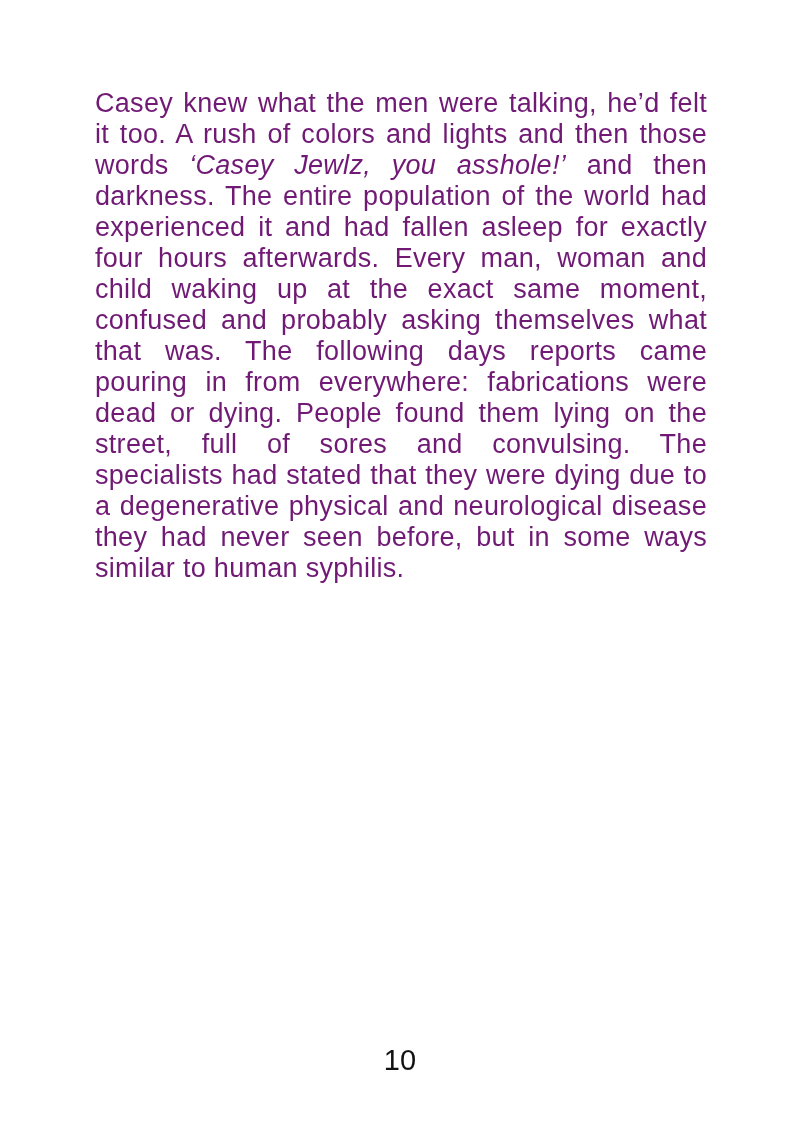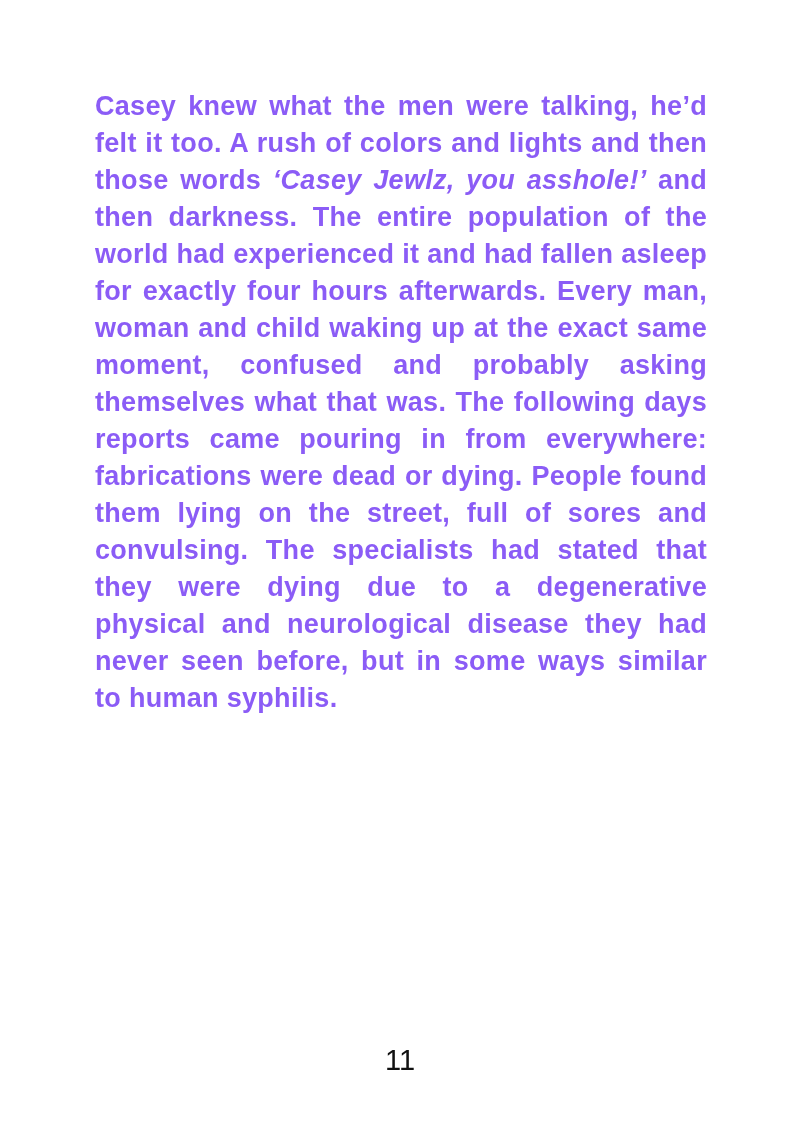--- a/index.html
+++ b/index.html
@@ -15,24 +15,24 @@
     overflow: hidden;
     font-family: "Liberation Sans", "DejaVu Sans", sans-serif;
   }
   .body-text {
     position: absolute;
     left: 95px;
     top: 88px;
     width: 612px;
     margin: 0;
     font-size: 27px;
-    font-weight: 700;
-    line-height: 37px;
+    font-weight: 400;
+    line-height: 31px;
     letter-spacing: 0.3px;
-    color: #8b5cf6;
+    color: #701a75;
     text-align: justify;
     text-justify: inter-word;
   }
   .emphasis {
     font-style: italic;
   }
   .page-number {
     position: absolute;
     left: 0;
     top: 1044px;
@@ -43,14 +43,14 @@
     color: #111111;
     text-align: center;
   }
 </style>
 </head>
 <body>
 
 <div class="page">
   <p class="body-text"><span>Casey knew what the men were talking, he’d felt it too. A rush of colors and lights and then those words </span><span class="emphasis">‘Casey Jewlz, you asshole!’</span><span> and then darkness. The entire population of the world had experienced it and had fallen asleep for exactly four hours afterwards. Every man, woman and child waking up at the exact same moment, confused and probably asking themselves what that was. The following days reports came pouring in from everywhere: fabrications were dead or dying. People found them lying on the street, full of sores and convulsing. The specialists had stated that they were dying due to a degenerative physical and neurological disease they had never seen before, but in some ways similar to human syphilis.</span></p>
 
-  <p class="page-number">11</p>
+  <p class="page-number">10</p>
 </div>
 
 </body></html>

